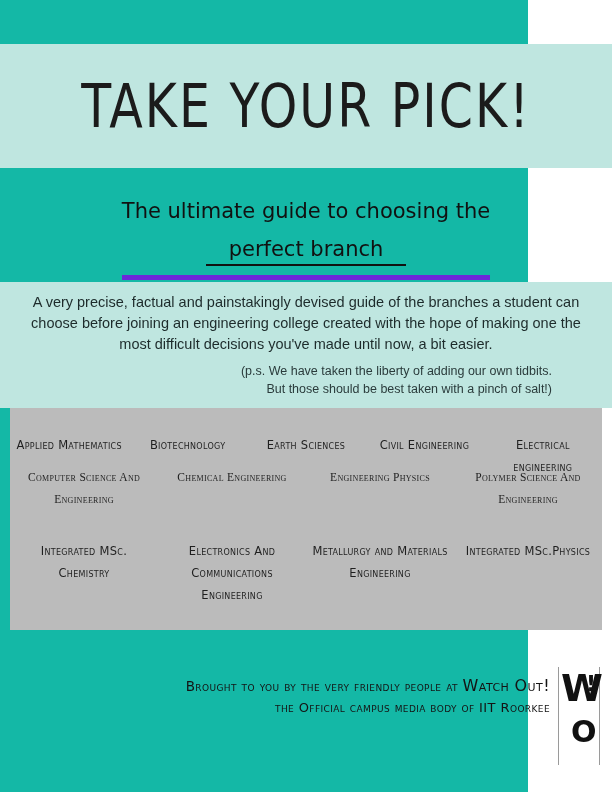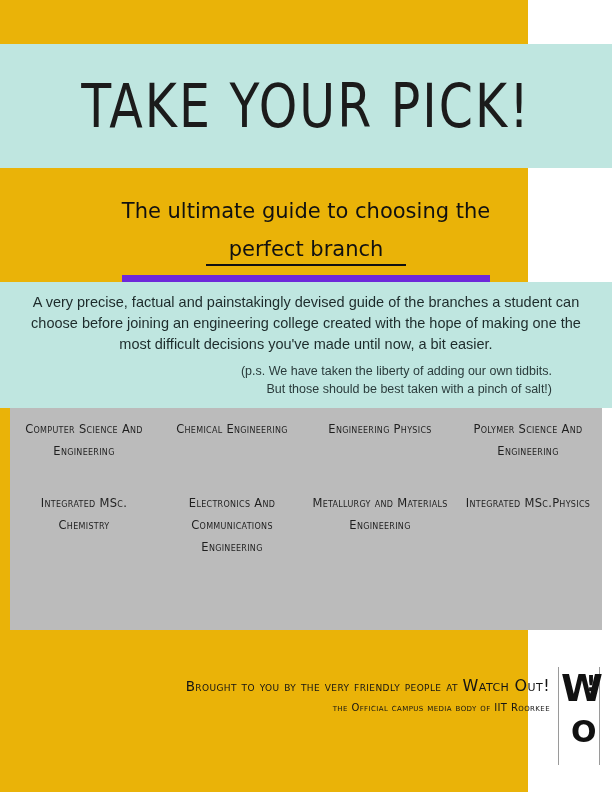--- a/index.html
+++ b/index.html
@@ -11,21 +11,21 @@
     height: 792px;
     background: #ffffff;
     font-family: "Liberation Sans", sans-serif;
     overflow: hidden;
     position: relative;
   }
   .page {
     position: relative;
     width: 528px;
     height: 792px;
-    background: #eab308;
+    background: #14b8a6;
   }
 
   
   .title-banner {
     position: absolute;
     left: 0;
     top: 44px;
     width: 612px;
     height: 124px;
     background: #bfe6e0;
@@ -52,21 +52,21 @@
     width: 612px;
     text-align: center;
   }
   .subtitle {
     display: inline-block;
     font-family: "DejaVu Sans", sans-serif;
     font-size: 21px;
     line-height: 30px;
     color: #111111;
     font-weight: 400;
-    border-bottom: 8px solid #6d28d9;
+    border-bottom: 5px solid #6d28d9;
     padding-bottom: 1px;
     letter-spacing: 0px;
   }
   .subtitle .l2 {
     display: block;
     width: 200px;
     margin: 8px auto;
     border-bottom: 2px solid #111111;
   }
 
@@ -121,21 +121,21 @@
     font-family: "DejaVu Sans", sans-serif;
     font-size: 11.5px;
     line-height: 22px;
     color: #1f1f1f;
     padding: 0 4px;
     box-sizing: border-box;
     font-variant: small-caps;
     letter-spacing: 0.3px;
   }
   .row-a { padding-top: 26px; height: 48px; }
-  .row-b { padding-top: 10px; height: 66px; }
+  .row-b { padding-top: 10px; height: 66px; font-family: Liberation Serif, serif; }
   .row-c { padding-top: 18px; height: 82px; }
 
   
   .footer {
     position: absolute;
     left: 0;
     top: 655px;
     width: 612px;
     height: 105px;
     margin-top: 12px;
@@ -151,21 +151,21 @@
   .footer-line1 {
     font-size: 13.5px;
     line-height: 22px;
     font-variant: small-caps;
     letter-spacing: 0.4px;
   }
   .footer-line1 .wo-words {
     font-size: 16px;
   }
   .footer-line2 {
-    font-size: 10px;
+    font-size: 13px;
     line-height: 22px;
     font-variant: small-caps;
     letter-spacing: 0.4px;
   }
   .logo-box {
     position: absolute;
     left: 558px;
     top: 0px;
     width: 40px;
     height: 98px;
@@ -222,20 +222,27 @@
 
   <div class="desc-band"></div>
   <div class="desc-main">A very precise, factual and painstakingly devised guide of the branches a student can choose before joining an engineering college created with the hope of making one the most difficult decisions you've made until now, a bit easier.</div>
   <div class="desc-note">
     <div>(p.s. We have taken the liberty of adding our own tidbits.</div>
     <div>But those should be best taken with a pinch of salt!)</div>
   </div>
 
   <div class="table-wrap">
     <div class="branch-row">
+      <div class="branch-cell row-a">Applied Mathematics</div>
+      <div class="branch-cell row-a">Biotechnology</div>
+      <div class="branch-cell row-a">Earth Sciences</div>
+      <div class="branch-cell row-a">Civil Engineering</div>
+      <div class="branch-cell row-a">Electrical engineering</div>
+    </div>
+    <div class="branch-row">
       <div class="branch-cell row-b">Computer Science And Engineering</div>
       <div class="branch-cell row-b">Chemical Engineering</div>
       <div class="branch-cell row-b">Engineering Physics</div>
       <div class="branch-cell row-b">Polymer Science And Engineering</div>
     </div>
     <div class="branch-row">
       <div class="branch-cell row-c">Integrated MSc. Chemistry</div>
       <div class="branch-cell row-c">Electronics And Communications Engineering</div>
       <div class="branch-cell row-c">Metallurgy and Materials Engineering</div>
       <div class="branch-cell row-c">Integrated MSc.Physics</div>

